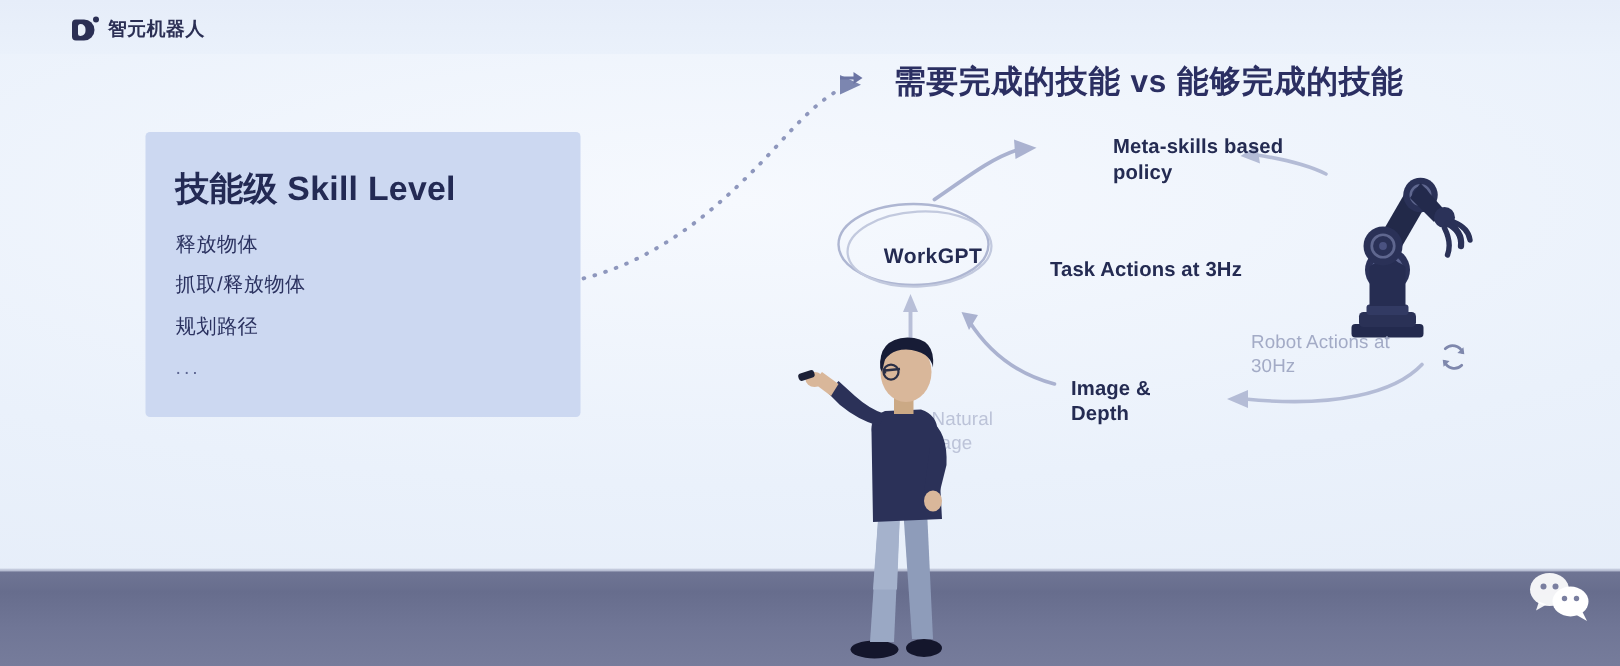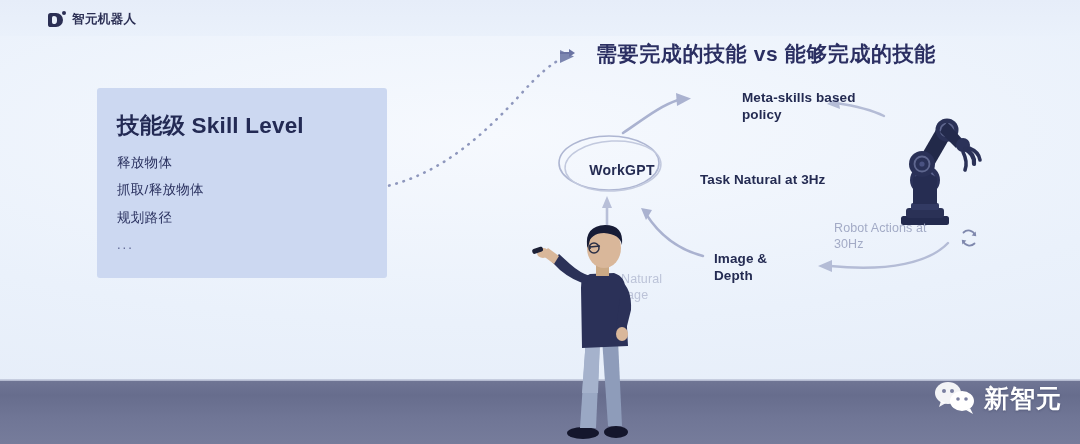--- a/index.html
+++ b/index.html
@@ -202,21 +202,21 @@
     <g>
       <path d="M607,250 L607,205" fill="none" stroke="#b8bfd8" stroke-width="2.6" stroke-linecap="round"></path>
       <path d="M602,208 L607,196 L612,208 Z" fill="#b8bfd8"></path>
     </g>
   </svg>
 
   <div class="dlabel" id="label-workgpt">WorkGPT</div>
 
   <div class="dlabel" id="label-meta-skills">Meta-skills based policy</div>
 
-  <div class="dlabel" id="label-task-replans">Task Natural at 3Hz</div>
+  <div class="dlabel" id="label-task-replans">Task Actions at 3Hz</div>
 
   <div class="dlabel" id="label-image-depth">Image &amp; Depth</div>
 
   <div class="dlabel" id="label-robot-actions">Robot Actions at 30Hz</div>
 
   <div class="dlabel" id="label-task-natural">Task in Natural Language</div>
 
   <svg id="robot-arm" width="100" height="125" viewBox="0 0 100 125">
 
     <rect x="16" y="108" width="48" height="9" rx="2.5" fill="#232a4e"></rect>
@@ -291,16 +291,15 @@
     <svg width="44" height="36" viewBox="0 0 44 36">
       <ellipse cx="15" cy="13" rx="13" ry="11" fill="#ffffff" opacity=".92"></ellipse>
       <path d="M8 21 L6 27 L13 23 Z" fill="#ffffff" opacity=".92"></path>
       <circle cx="11" cy="11" r="2" fill="#7a7fa0"></circle>
       <circle cx="19" cy="11" r="2" fill="#7a7fa0"></circle>
       <ellipse cx="29" cy="21" rx="12" ry="10" fill="#ffffff"></ellipse>
       <path d="M37 28 L40 34 L33 30 Z" fill="#ffffff"></path>
       <circle cx="25" cy="19" r="1.8" fill="#7a7fa0"></circle>
       <circle cx="33" cy="19" r="1.8" fill="#7a7fa0"></circle>
     </svg>
-    <span id="watermark-text">新智元</span>
   </div>
 
 </div>
 
 </body></html>

